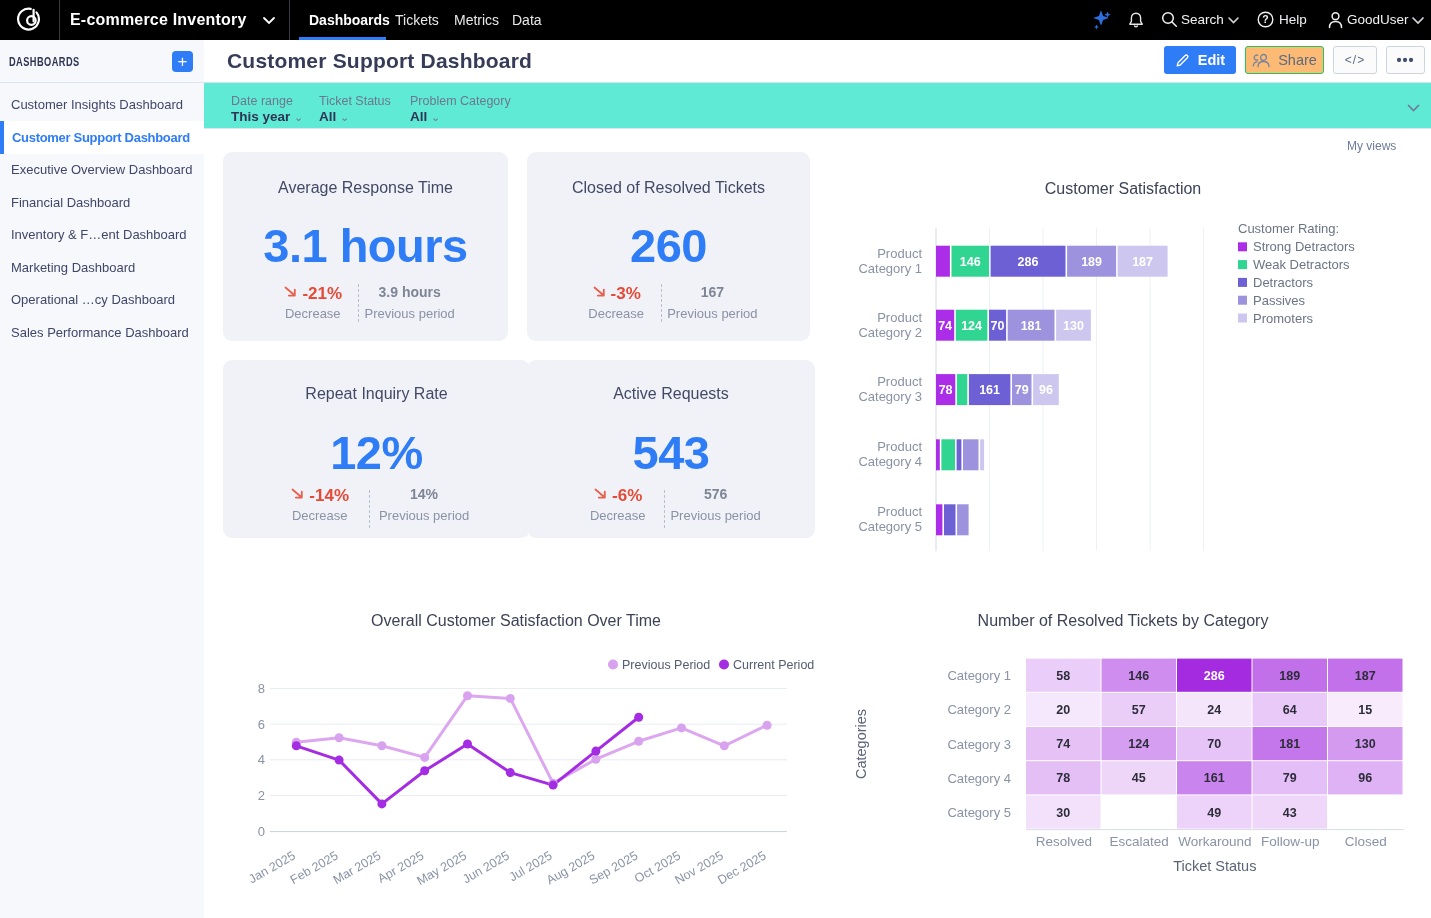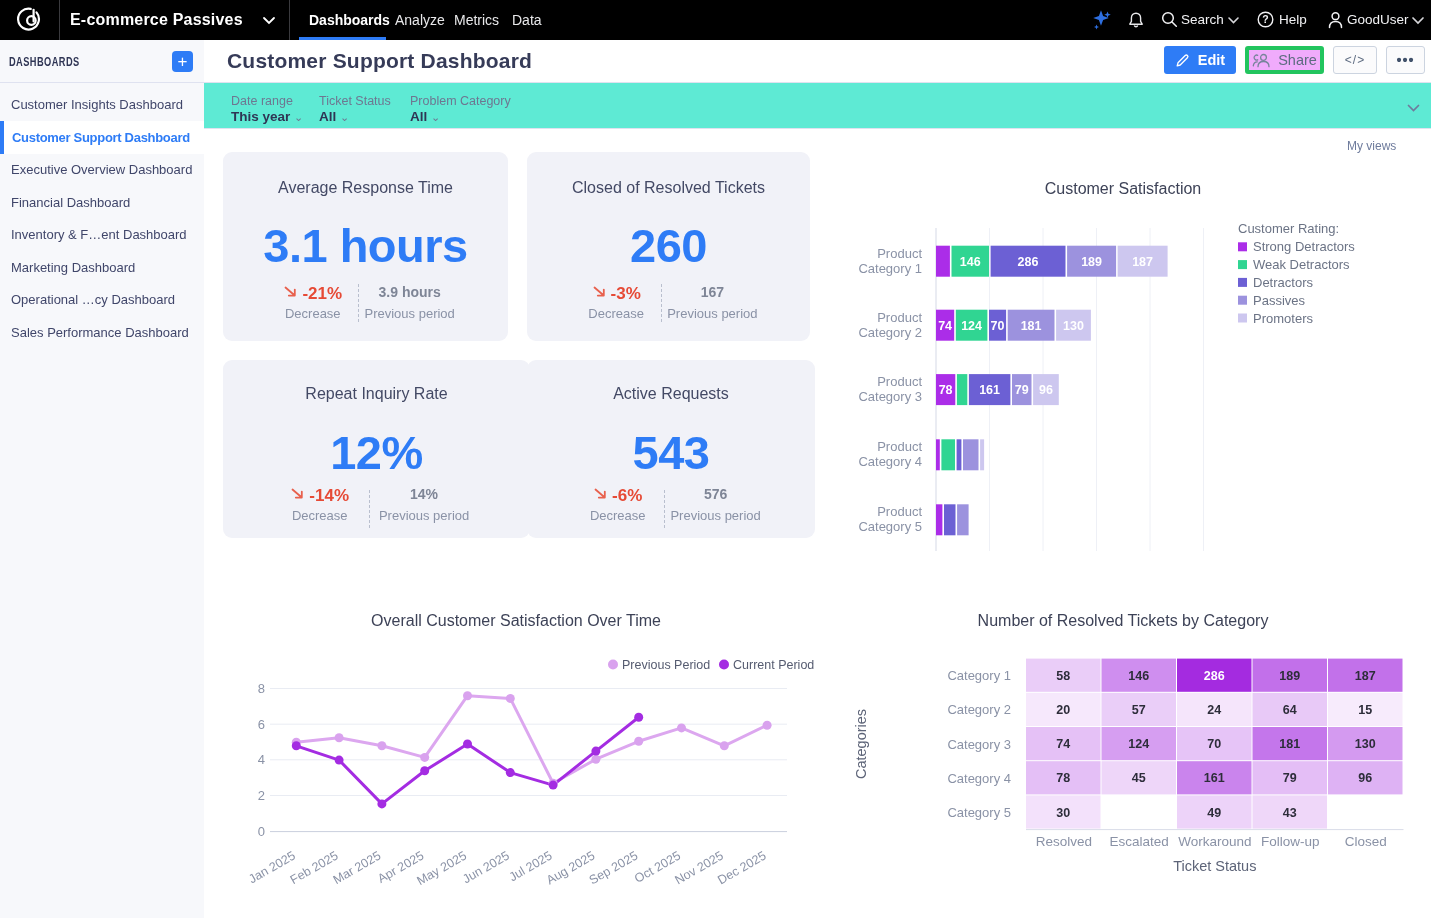--- a/index.html
+++ b/index.html
@@ -15,21 +15,21 @@
 .navitem { position:absolute; top:12px; color:#e8e8ea; font-size:14px; }
 .navitem.active { font-weight:bold; color:#fff; }
 #nav-underline { position:absolute; left:299px; top:37px; width:87px; height:3px; background:#2e7cf6; }
 .topright { position:absolute; top:12px; color:#f2f2f4; font-size:13.5px; }
 
 
 #header { position:absolute; left:204px; top:40px; width:1227px; height:43px; background:#fff; border-bottom:1px solid #dfe2f0; }
 #pagetitle { position:absolute; left:227px; top:49px; font-size:21px; font-weight:bold; color:#363b58; letter-spacing:0.2px; }
 .btn { position:absolute; top:46px; height:28px; border-radius:3px; font-size:14.5px; display:flex; align-items:center; justify-content:center; }
 #btn-edit { left:1164px; width:72px; background:#2e7cf6; color:#fff; font-weight:bold; }
-#btn-share { left:1245px; width:79px; background:#f0abfc; border:4px solid #22c55e; color:#5d6b80; }
+#btn-share { left:1245px; width:79px; background:#fdba74; border:1px solid #22c55e; color:#5d6b80; }
 #btn-code { left:1333px; width:44px; background:#fbfbfc; border:1px solid #ccd4e0; color:#5d6b80; font-size:12px; letter-spacing:1px; }
 #btn-more { left:1386px; width:39px; background:#fbfbfc; border:1px solid #ccd4e0; color:#42526b; font-weight:bold; letter-spacing:1px; }
 
 
 #sidebar { position:absolute; left:0; top:40px; width:204px; height:878px; background:#f7f8fb; }
 #sb-head { position:absolute; left:0; top:0; width:204px; height:43px; border-bottom:1px solid #dfe2f0; }
 #sb-title { position:absolute; left:9px; top:15px; font-size:12.5px; font-weight:bold; color:#2f3554; letter-spacing:0.6px; transform:scaleX(0.74); transform-origin:0 0; }
 #sb-plus { position:absolute; left:172px; top:11px; width:21px; height:21px; background:#2e7cf6; border-radius:4px; color:#fff; display:flex; align-items:center; justify-content:center; font-size:17px; }
 .sb-item { position:absolute; left:0; width:204px; height:32.5px; display:flex; align-items:center; padding-left:11px; font-size:13px; color:#40466a; }
 .sb-item.active { background:#fff; color:#2e7cf6; font-weight:bold; border-left:4px solid #2e7cf6; padding-left:8px; letter-spacing:-0.3px; }
@@ -57,28 +57,28 @@
 <body>
 <div id="root">
 
 <div id="topbar">
   <svg class="abs" style="left:17px;top:7px" width="26" height="26" viewBox="0 0 26 26">
     <path d="M 19.5 5.4 A 10.4 10.4 0 1 1 13.7 1.9" fill="none" stroke="#fff" stroke-width="2.2" stroke-linecap="round"></path>
     <circle cx="14.4" cy="13.5" r="4.3" fill="none" stroke="#fff" stroke-width="2.2"></circle>
     <path d="M 16.6 2.8 L 16.6 14.5" fill="none" stroke="#fff" stroke-width="2.2" stroke-linecap="round"></path>
   </svg>
   <div style="position:absolute;left:59px;top:0;width:1px;height:40px;background:#3a3a3e"></div>
-  <div class="wsname">E-commerce Passives</div>
+  <div class="wsname">E-commerce Inventory</div>
   <svg class="abs" style="left:262px;top:16px" width="14" height="9" viewBox="0 0 14 9">
         <path d="M2 2 L7 7 L12 2" stroke="#fff" stroke-width="1.8" fill="none" stroke-linecap="round"></path>
       </svg>
   <div class="divider"></div>
   <div class="navitem active" style="left:309px">Dashboards</div>
   <div id="nav-underline"></div>
-  <div class="navitem" style="left:395px">Analyze</div>
+  <div class="navitem" style="left:395px">Tickets</div>
   <div class="navitem" style="left:454px">Metrics</div>
   <div class="navitem" style="left:512px">Data</div>
 
   <svg class="abs" style="left:1091px;top:8px" width="24" height="24" viewBox="0 0 24 24">
     <path d="M10 2.2 L12.1 7.9 L17.8 10 L12.1 12.1 L10 17.8 L7.9 12.1 L2.2 10 L7.9 7.9 Z" fill="#2e6fe0"></path>
     <path d="M16.5 6.2 L17.4 8.6 L19.8 9.5 L17.4 10.4 L16.5 12.8 L15.6 10.4 L13.2 9.5 L15.6 8.6 Z" fill="#2e6fe0" transform="translate(0,-2.8)"></path>
     <path d="M5.5 17 L6.2 18.8 L8 19.5 L6.2 20.2 L5.5 22 L4.8 20.2 L3 19.5 L4.8 18.8 Z" fill="#2e6fe0" transform="translate(0,-0.5)"></path>
   </svg>
   <svg class="abs" style="left:1128px;top:12px" width="16" height="17" viewBox="0 0 16 17">
     <path d="M8 1.2 C5.2 1.2 3.4 3.3 3.4 6 L3.4 9.4 L1.8 12.2 L14.2 12.2 L12.6 9.4 L12.6 6 C12.6 3.3 10.8 1.2 8 1.2 Z" fill="none" stroke="#e8e8ea" stroke-width="1.4" stroke-linejoin="round"></path>

